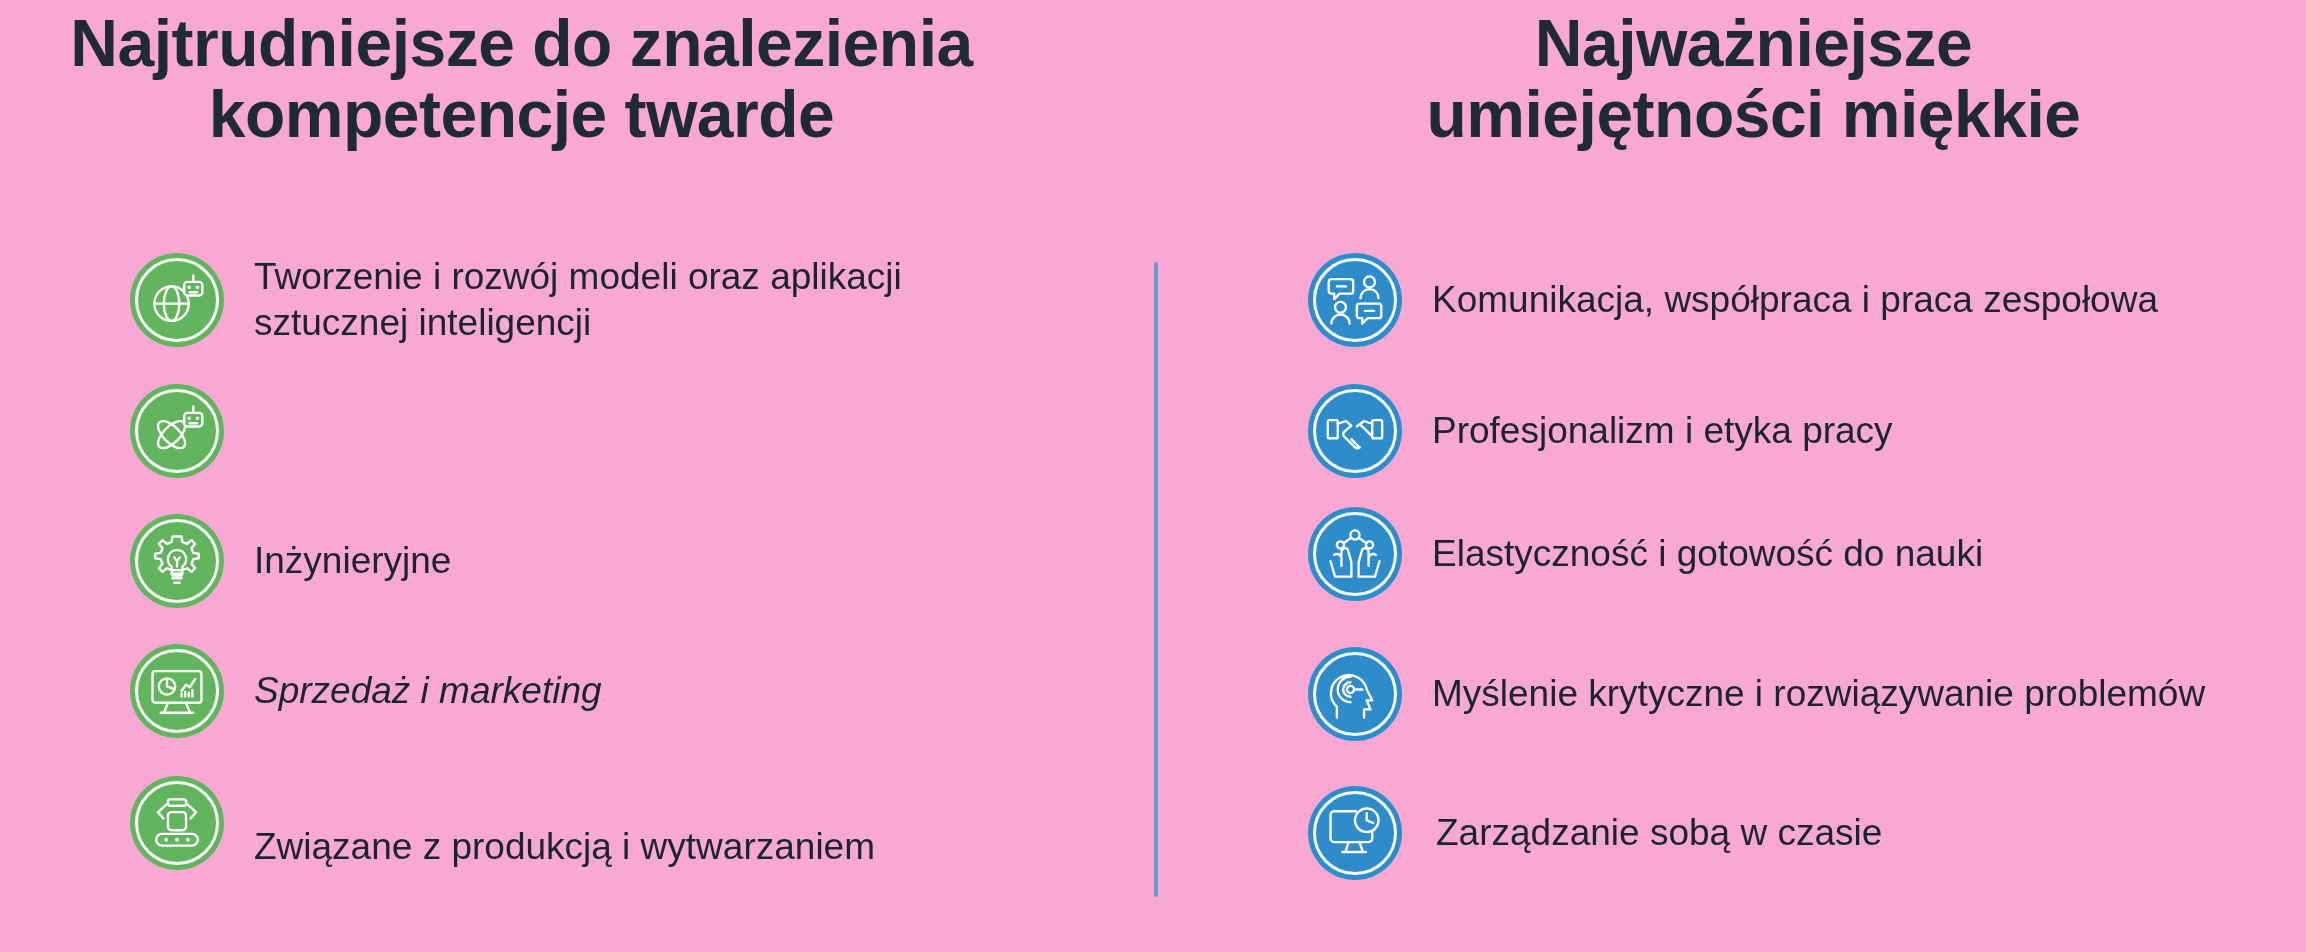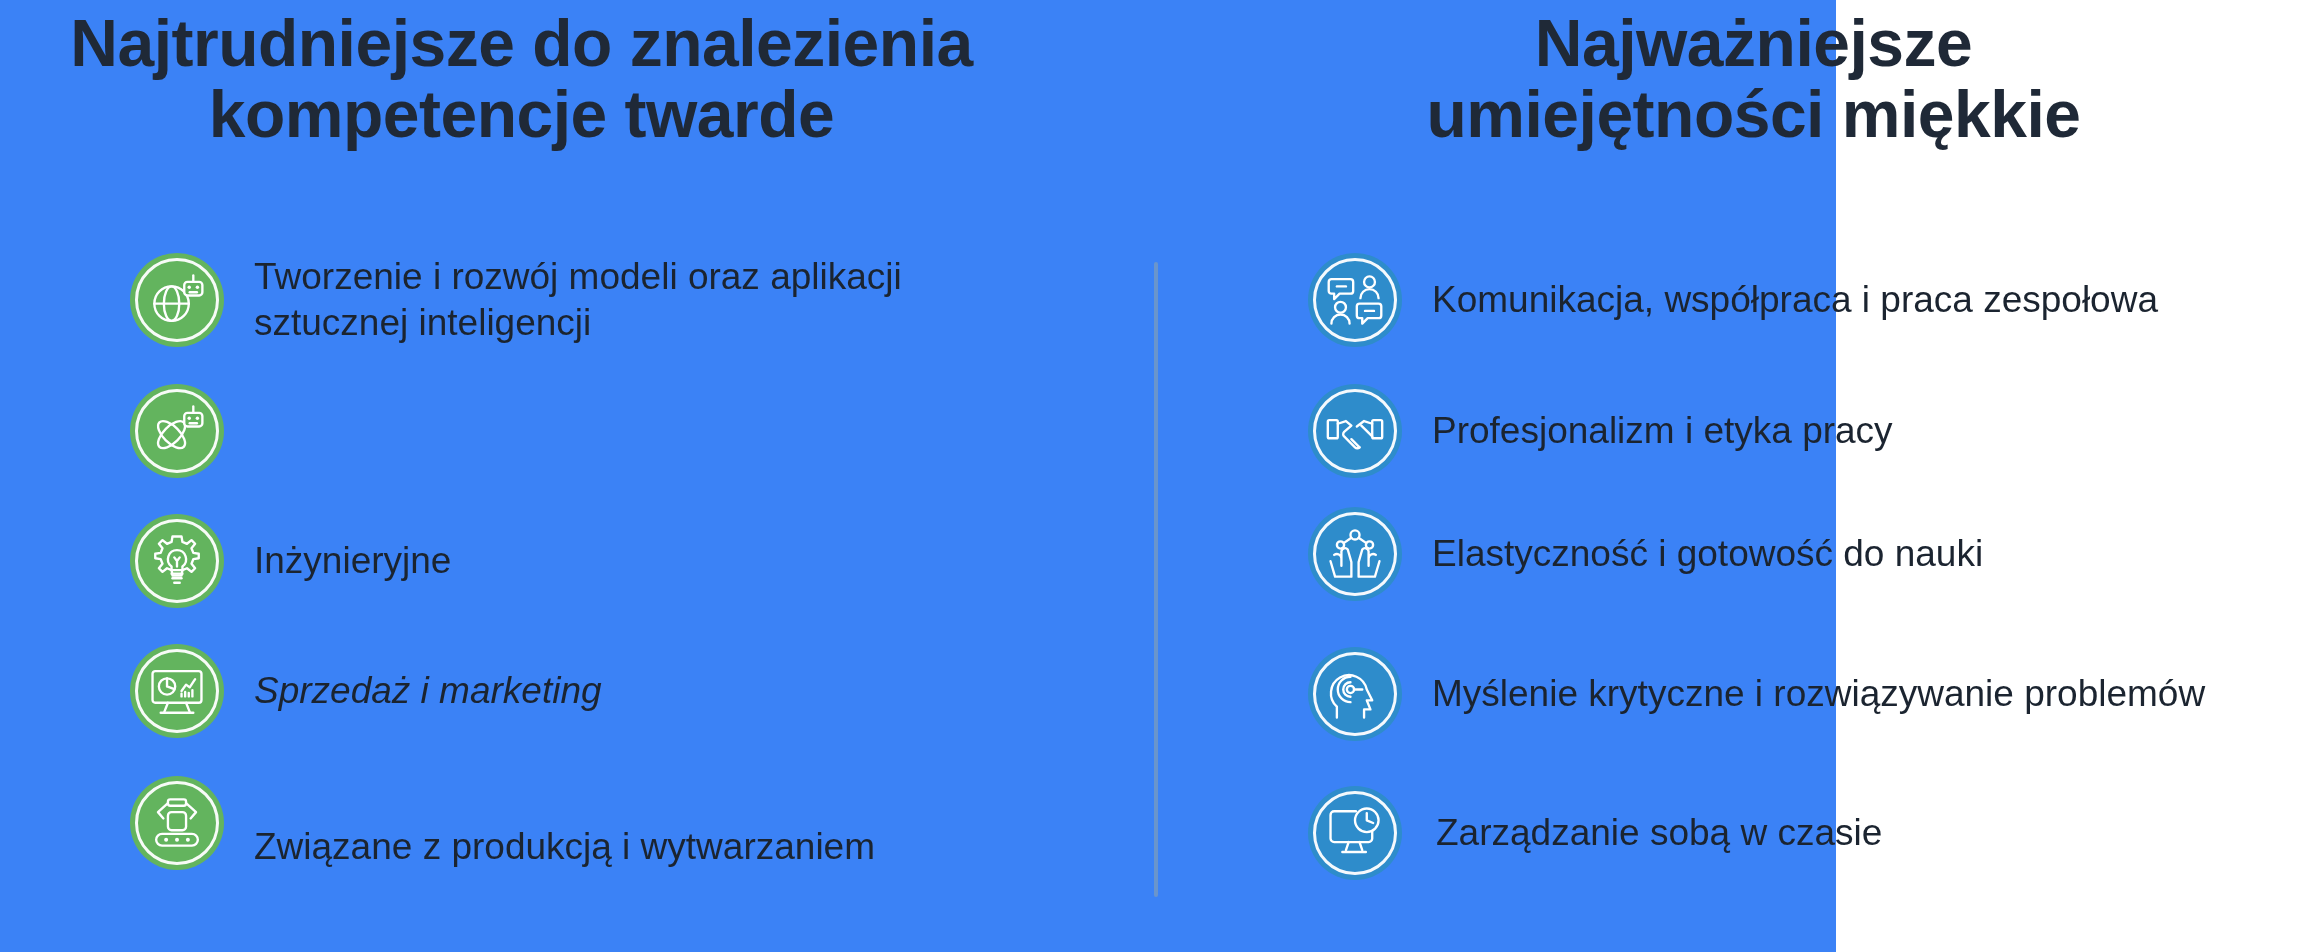--- a/index.html
+++ b/index.html
@@ -8,23 +8,23 @@
   html, body {
     width: 2306px;
     height: 952px;
     background: #ffffff;
     font-family: "Liberation Sans", sans-serif;
     overflow: hidden;
   }
 
   .board {
     position: relative;
-    width: 1836px;
+    width: 2306px;
     height: 952px;
-    background: #3b82f6;
+    background: #f9a8d4;
   }
 
   
   .titles-row {
     position: absolute;
     top: 0;
     left: 0;
     width: 2306px;
     height: 215px;
     display: flex;

